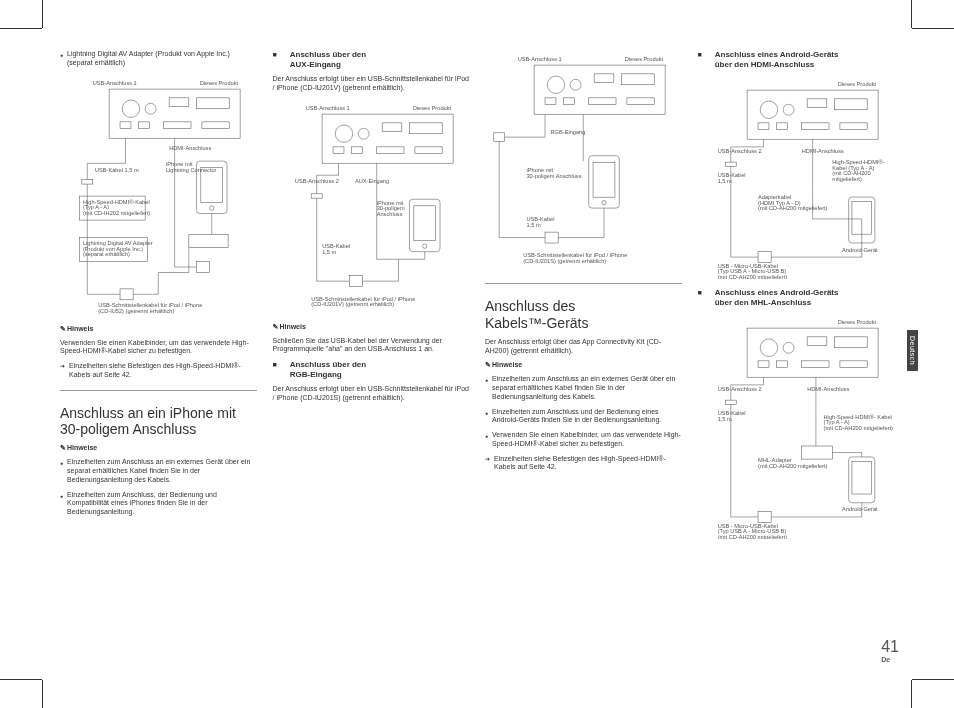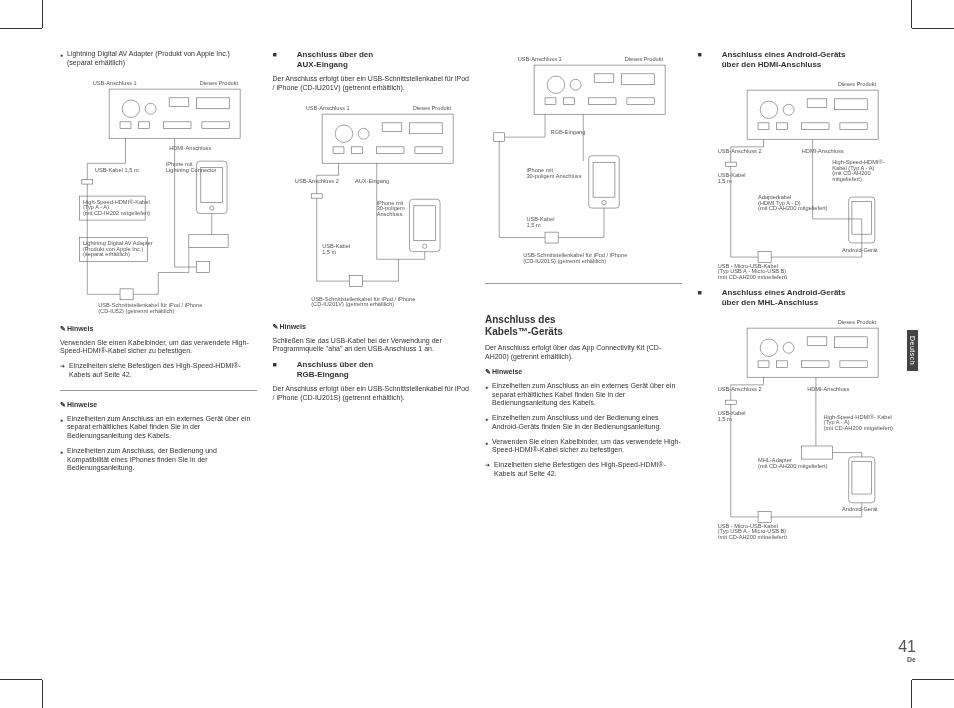--- a/index.html
+++ b/index.html
@@ -32,22 +32,22 @@
     flex: 1;
     display: flex;
     flex-direction: column;
     gap: 6px;
   }
   .bullet-line { display: flex; gap: 4px; line-height: 1.25; }
   .bullet-dot::before { content: "●"; font-size: 5px; position: relative; top: 1px; }
   .arrow-dot::before { content: "➔"; font-size: 6px; position: relative; top: 0; }
   .note-label { font-weight: bold; display: inline; }
   .note-icon::before { content: "✎"; font-size: 7px; margin-right: 1px; }
-  .section-head { font-weight: bold; font-size: 10px; line-height: 1.2; margin-top: 20px; }
-  .sub-head { font-weight: bold; font-size: 8px; line-height: 1.2; display: flex; gap: 20px; }
+  .section-head { font-weight: normal; font-size: 14px; line-height: 1.2; margin-top: 4px; }
+  .sub-head { font-weight: bold; font-size: 8px; line-height: 1.2; display: flex; gap: 13px; }
   .sub-head .square::before { content: "■"; font-size: 7px; }
   .para { line-height: 1.25; }
   .diagram {
     border: none;
     width: 100%;
     position: relative;
     margin: 2px 0;
   }
   .diagram svg { width: 100%; height: auto; }
   .dlabel { font-size: 5.2px; fill: #555; }
@@ -60,23 +60,22 @@
     top: 330px;
     writing-mode: vertical-rl;
     background: #444;
     color: #fff;
     font-size: 7px;
     padding: 6px 2px;
     letter-spacing: 0.5px;
   }
   .page-num {
     position: absolute;
-    right: 38px;
+    right: 55px;
     bottom: 45px;
-    text-align: right;
   }
   .page-num .num { font-size: 16px; color: #555; }
   .page-num .lang { font-size: 7px; font-weight: bold; color: #555; }
 </style>
 </head>
 <body>
 
 <div class="crop-mark tl-h"></div>
 <div class="crop-mark tl-v"></div>
 <div class="crop-mark bl-h"></div>
@@ -132,20 +131,24 @@
 
     <div>
       <span class="note-icon note-label"></span><span class="note-label">Hinweis</span>
     </div>
     <div class="para">Verwenden Sie einen Kabelbinder, um das verwendete High-Speed-HDMI®-Kabel sicher zu befestigen.</div>
     <div class="bullet-line">
       <span class="arrow-dot"></span>
       <span>Einzelheiten siehe Befestigen des High-Speed-HDMI®-Kabels auf Seite 42.</span>
     </div>
     <hr class="divider">
+    <div class="section-head">
+      <div>Anschluss an ein iPhone mit</div>
+      <div>30-poligem Anschluss</div>
+    </div>
     <div>
       <span class="note-icon note-label"></span><span class="note-label">Hinweise</span>
     </div>
     <div class="bullet-line">
       <span class="bullet-dot"></span>
       <span>Einzelheiten zum Anschluss an ein externes Gerät über ein separat erhältliches Kabel finden Sie in der Bedienungsanleitung des Kabels.</span>
     </div>
     <div class="bullet-line">
       <span class="bullet-dot"></span>
       <span>Einzelheiten zum Anschluss, der Bedienung und Kompatibilität eines iPhones finden Sie in der Bedienungsanleitung.</span>

